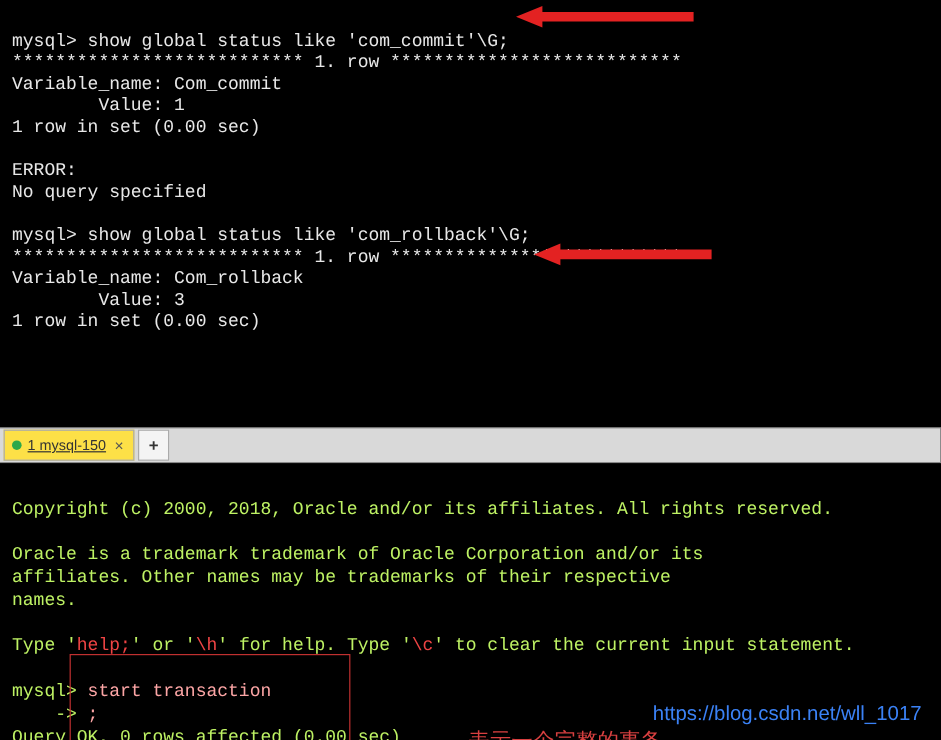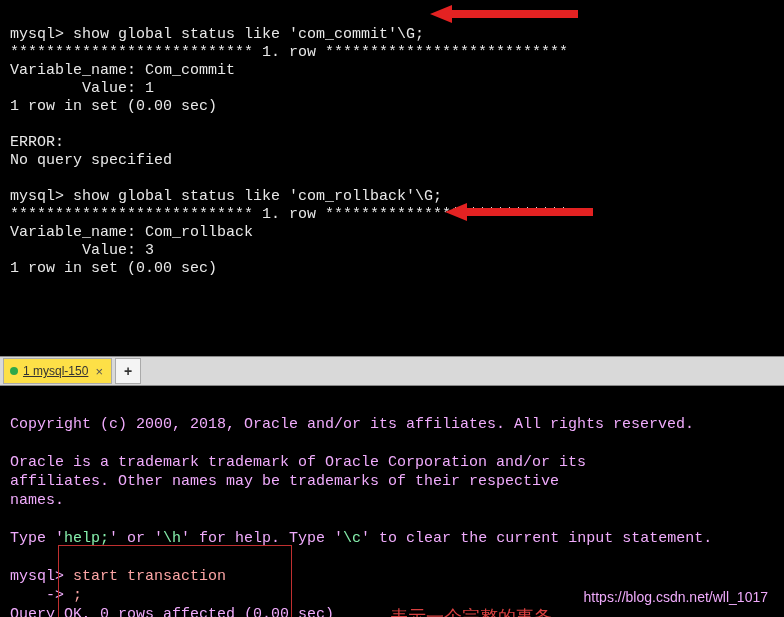--- a/index.html
+++ b/index.html
@@ -61,22 +61,22 @@
     font-size: 14px; font-weight: bold; color:#333;
   }
   .pane-bottom {
     background: #000;
     color: #e8e8e8;
     padding: 10px 10px 6px 10px;
     white-space: pre;
     line-height: 19px;
     position: relative;
   }
-  .cyan { color: #f0abfc; }
-  .purple { color: #86efac; }
+  .cyan { color: #bef264; }
+  .purple { color: #ef4444; }
   .green { color: #fca5a5; }
   .arrow {
     position: absolute;
     pointer-events: none;
   }
   .red-box {
     position: absolute;
     border: 1px solid #c03030;
     pointer-events: none;
   }
@@ -84,23 +84,23 @@
     position: absolute;
     color: #d94040;
     font-family: "Microsoft YaHei", Arial, sans-serif;
     font-size: 18px;
     white-space: nowrap;
   }
   .watermark {
     position: absolute;
     right: 16px;
     bottom: 12px;
-    color: #f0abfc;
+    color: #3b82f6;
     font-family: Arial, sans-serif;
-    font-size: 14px;
+    font-size: 17px;
     white-space: nowrap;
     text-shadow: 0 0 3px #000;
   }
 </style>
 </head>
 <body>
 
 <div class="pane-top">
 <span>mysql&gt; show global status like 'com_commit'\G;</span>
 <span>*************************** 1. row ***************************</span>

